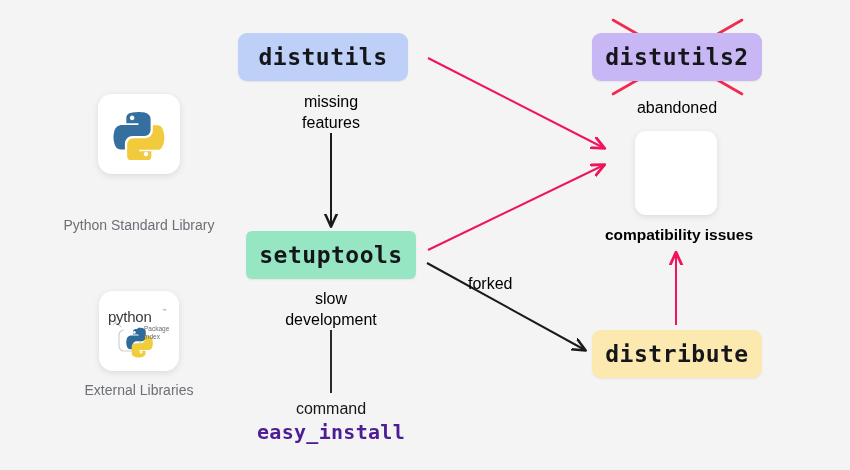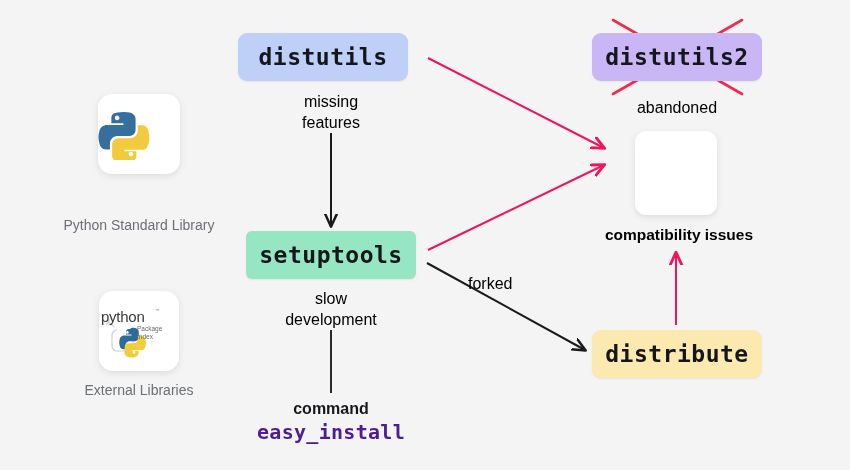--- a/index.html
+++ b/index.html
@@ -61,20 +61,21 @@
   }
 
   
   .logo-card {
     position: absolute;
     background: #ffffff;
     border-radius: 14px;
     box-shadow: 0 2px 7px rgba(0,0,0,0.10);
     display: flex;
     align-items: center;
+    justify-content: center;
   }
   #logo-card-stdlib { left: 98px; top: 94px;  width: 82px; height: 80px; }
   #logo-card-pypi   { left: 99px; top: 291px; width: 80px; height: 80px; }
 
   
   .caption {
     position: absolute;
     text-align: center;
     font-size: 14px;
     line-height: 17px;
@@ -104,21 +105,21 @@
   #command-block {
     position: absolute;
     left: 231px;
     top: 398px;
     width: 200px;
     text-align: center;
   }
   #command-block .cmd-word {
     font-family: "Liberation Sans", sans-serif;
     font-size: 16px;
-    font-weight: 700;
+    font-weight: 400;
     color: #15171b;
     line-height: 21px;
   }
   #command-block .cmd-code {
     font-family: "DejaVu Sans Mono", "Liberation Mono", monospace;
     font-size: 20px;
     font-weight: bold;
     color: #4c1d95;
     line-height: 26px;
     letter-spacing: 0.3px;

